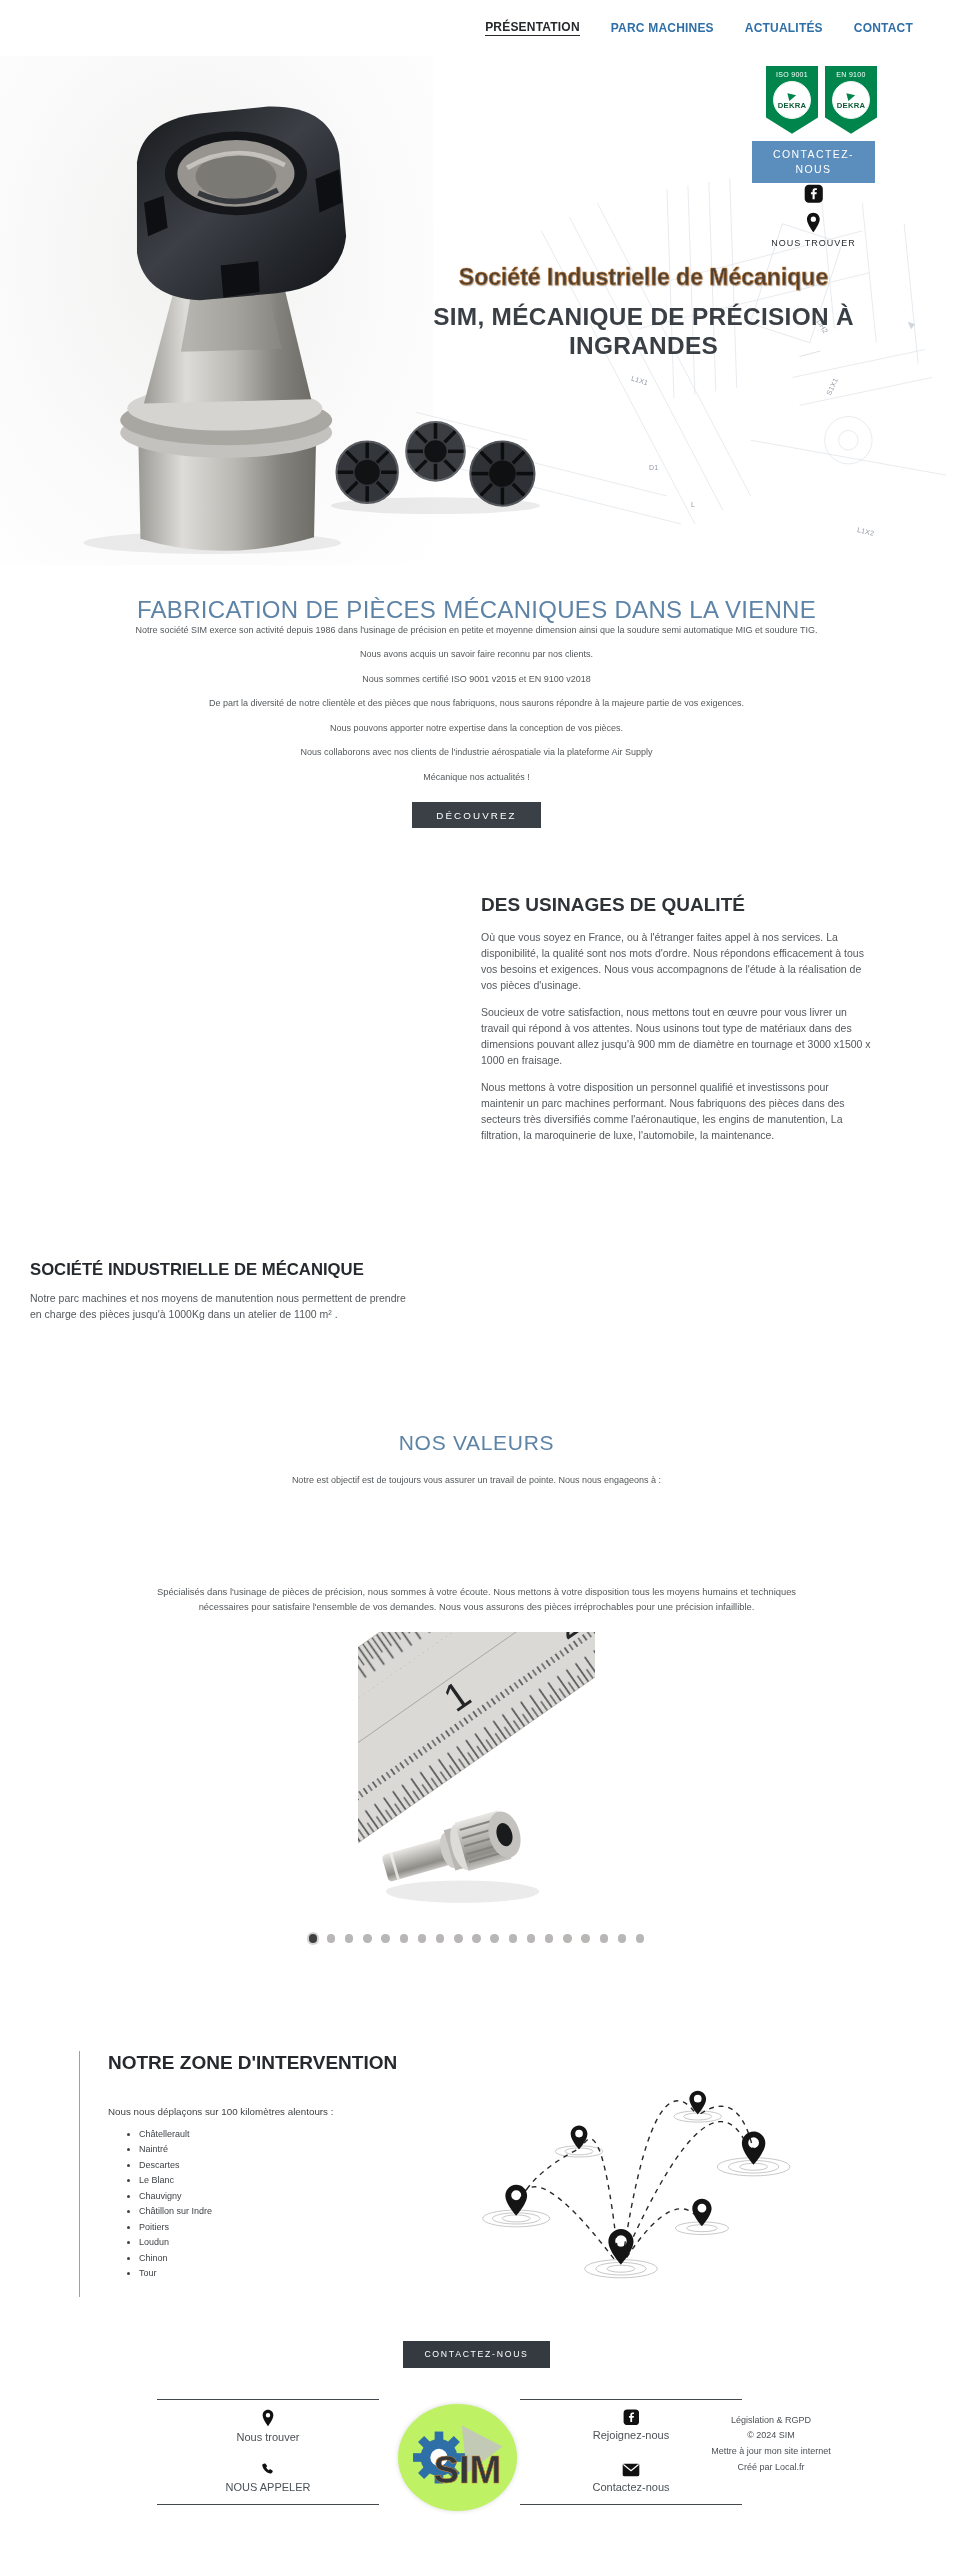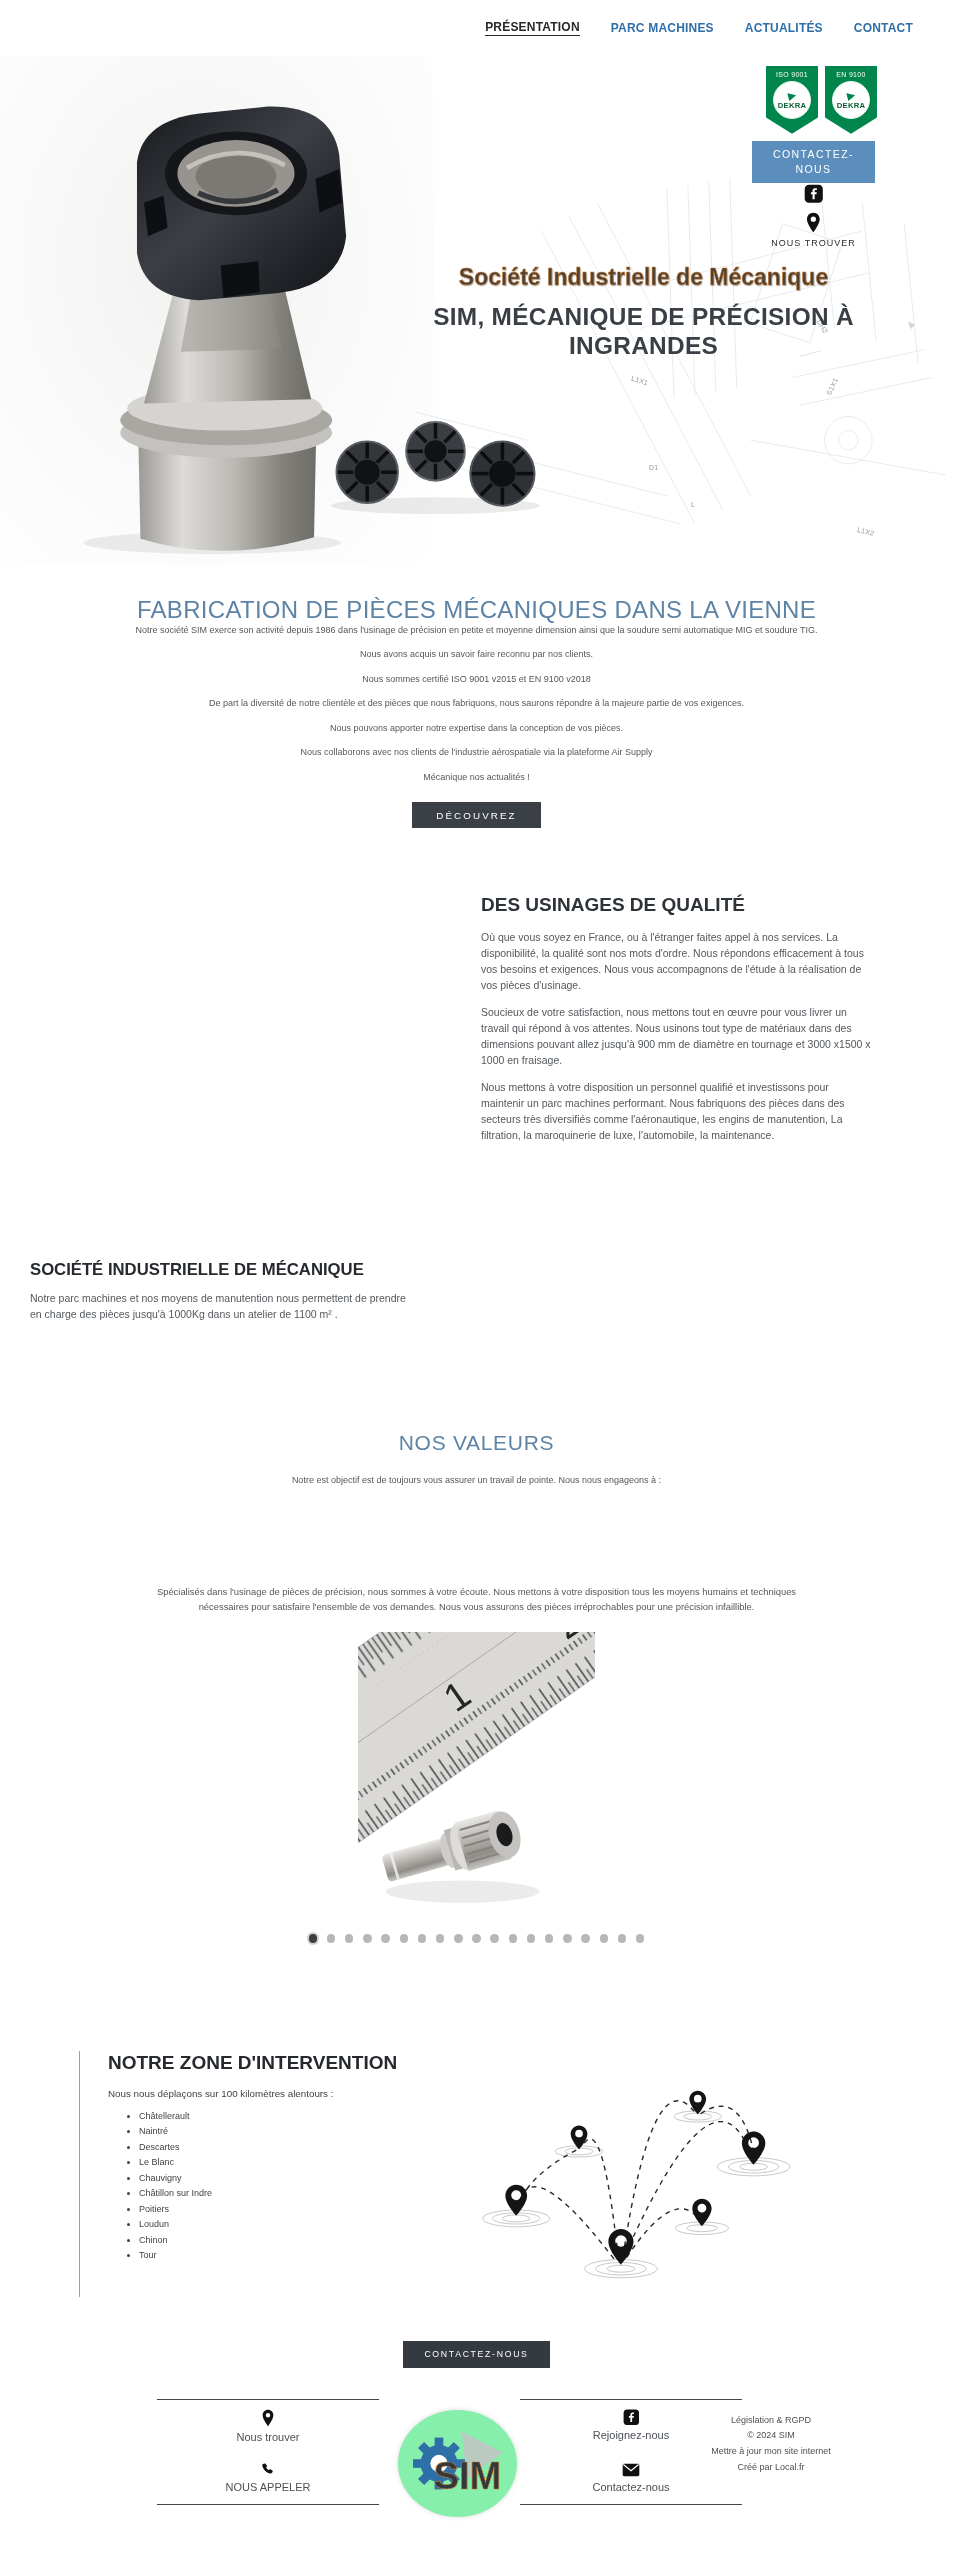--- a/index.html
+++ b/index.html
@@ -72,41 +72,41 @@
   .slide-img{margin:18px auto 0;width:237px;height:292px;}
   .dots{margin-top:8.4px;display:flex;justify-content:center;gap:9.8px;}
   .dot{width:8.4px;height:8.4px;border-radius:50%;background:#b9b6b6;cursor:pointer;display:inline-block;}
   .dot.active{background:#3f3f3f;box-shadow:0 0 0 2.1px #d6d3d3;}
 
   
   .zone{margin-top:105px;position:relative;height:257px;}
   .zone-line{position:absolute;left:79px;top:2.8px;height:246px;border-left:0.7px solid #9aa0a4;}
   .zone-content{position:absolute;left:108px;top:4.2px;width:307px;}
   .zone-title{font-size:19px;font-weight:700;color:#26292d;margin:0;}
-  .zone-intro{font-size:9.8px;color:#3f4346;margin-top:14px;}
+  .zone-intro{font-size:9.8px;color:#3f4346;margin-top:32px;}
   .zone-content ul{margin:9.8px 0 0;padding-left:31px;}
   .zone-content li{font-size:9px;color:#3f4346;line-height:1.72;}
   .zone-map{position:absolute;left:445px;top:0;}
 
   
   .cta-row{margin-top:36px;text-align:center;}
   .cta-btn{display:inline-block;background:#343a40;color:#fff;font-size:8.7px;letter-spacing:1.7px;
            padding:8.4px 21px;cursor:pointer;border:none;}
 
   
   .footer{margin-top:31px;position:relative;height:133px;}
   .fcol{position:absolute;top:0;width:222px;height:106px;box-sizing:border-box;
         border-top:0.7px solid #43484c;border-bottom:0.7px solid #43484c;
         padding:9px 0 10.5px;display:flex;flex-direction:column;align-items:center;justify-content:space-between;}
   .fcol-1{left:157px;}
   .fcol-2{left:520px;}
   .f-item{display:flex;flex-direction:column;align-items:center;gap:4.2px;cursor:pointer;}
   .f-label{font-size:11px;color:#4b5055;}
-  .flogo{position:absolute;left:398px;top:11px;width:119px;height:107px;border-radius:50%;
-         background:#86efac;box-shadow:0 0 5.6px rgba(0,0,0,.15);display:flex;align-items:center;justify-content:center;}
+  .flogo{position:absolute;left:398px;top:5px;width:119px;height:107px;border-radius:50%;
+         background:#bef264;box-shadow:0 0 5.6px rgba(0,0,0,.15);display:flex;align-items:center;justify-content:center;}
   .flegal{position:absolute;left:689px;top:14px;width:164px;text-align:center;
           font-size:9px;color:#4b5055;line-height:1.75;}
   .flegal .legal-line{display:block;}
   .flegal .legal-link{cursor:pointer;}
 </style>
 </head>
 <body>
 
 <div class="page">
 

